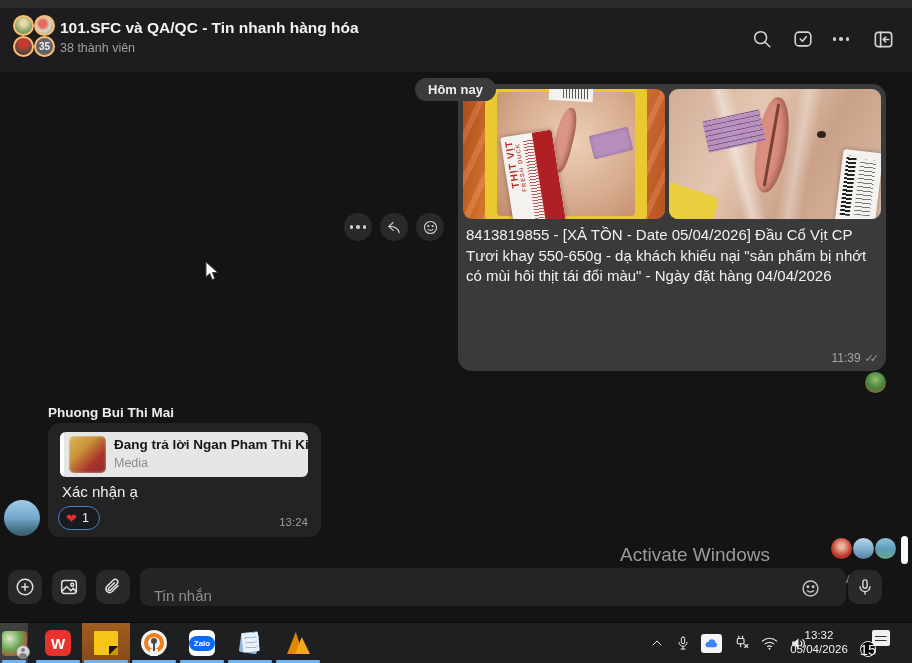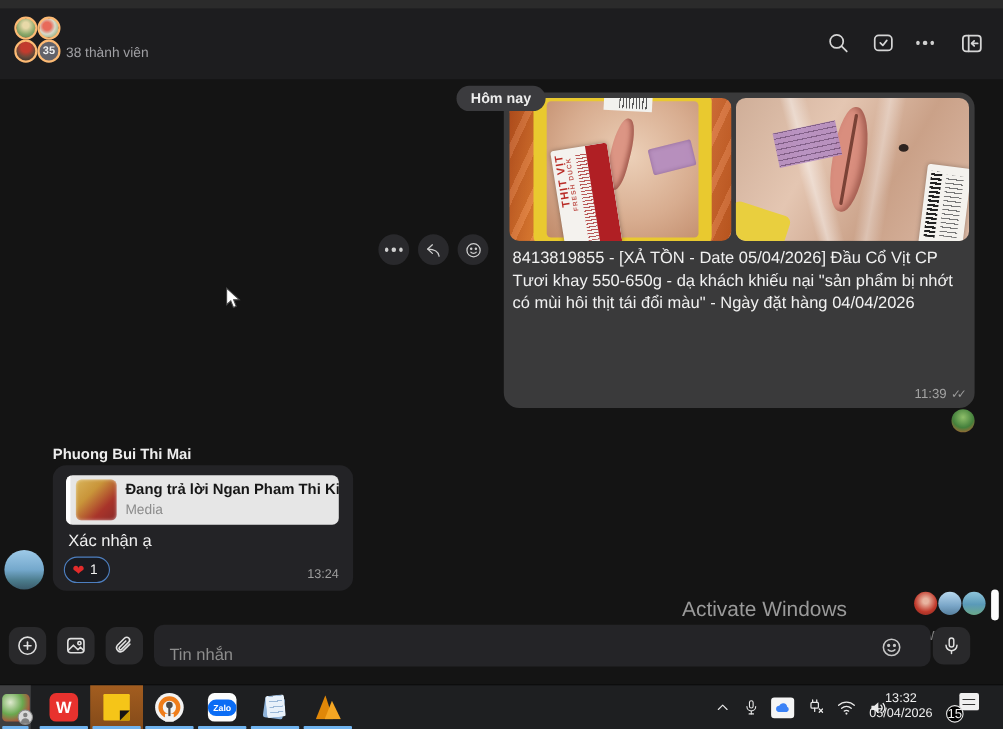--- a/index.html
+++ b/index.html
@@ -169,37 +169,38 @@
     clip-path:polygon(0 100%,45% 0,100% 100%);}
   .tray{position:absolute;top:0;height:40px;display:flex;align-items:center;}
   .tray-icon{display:flex;align-items:center;justify-content:center;cursor:pointer;margin:0 5px;}
   .tray-icon svg{stroke:#e8e8e8;fill:none;stroke-width:1.5;stroke-linecap:round;stroke-linejoin:round;}
   .cloud-chip{width:21px;height:19px;border-radius:3px;background:#f5f5f5;display:flex;align-items:center;justify-content:center;}
   .clock{position:absolute;left:788px;top:5px;width:62px;text-align:center;color:#f0f0f0;font-size:11.5px;line-height:14px;cursor:pointer;}
   .notif{position:absolute;left:860px;top:6px;width:30px;height:28px;cursor:pointer;}
   .notif .paper{position:absolute;right:0;top:1px;width:18px;height:16px;background:#f0f0f0;border-radius:2px;
     background-image:repeating-linear-gradient(0deg,transparent 0 3px,#333 3px 4px);background-size:64% 60%;background-repeat:no-repeat;background-position:50% 55%;}
   .notif .badge{position:absolute;left:0;bottom:0;width:16px;height:16px;border-radius:50%;border:1.5px solid #e8e8e8;
-    background:#000000;color:#f0f0f0;font-size:12px;display:flex;align-items:center;justify-content:center;box-sizing:border-box;}
+    background:#000000;color:#f0f0f0;font-size:15px;display:flex;align-items:center;justify-content:center;box-sizing:border-box;}
 
   .cursor{position:absolute;left:205px;top:261px;z-index:9;pointer-events:none;}
 </style>
 </head>
 <body>
 
 <div id="screen">
 
   <div class="titlebar-strip"></div>
   <div class="header">
     <div class="avatar-cluster">
       <div class="av av1"></div>
       <div class="av av2"></div>
       <div class="av av3"></div>
       <div class="av av-badge">35</div>
     </div>
+    <div class="chat-title">101.SFC và QA/QC - Tin nhanh hàng hóa</div>
     <div class="chat-subtitle">38 thành viên</div>
     <div class="hicon" style="left:749px;">
       <svg width="22" height="22" viewBox="0 0 24 24">
           <circle cx="10.5" cy="10.5" r="6.5"></circle>
           <line x1="15.5" y1="15.5" x2="20.5" y2="20.5"></line>
         </svg>
     </div>
     <div class="hicon" style="left:790px;">
       <svg width="22" height="22" viewBox="0 0 24 24">
           <rect x="3.5" y="4.5" width="17" height="15" rx="4"></rect>

